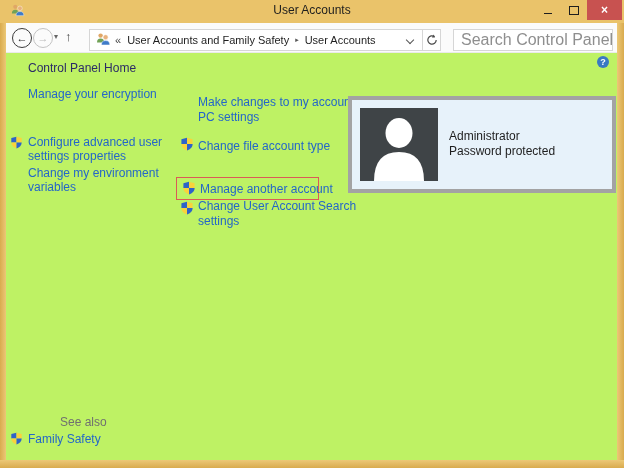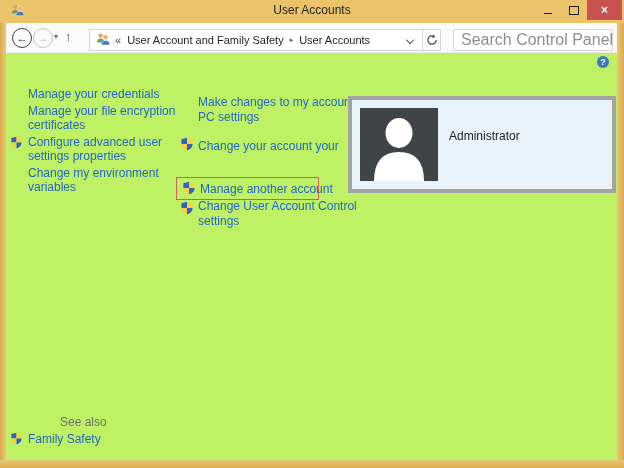--- a/index.html
+++ b/index.html
@@ -107,21 +107,21 @@
     <div class="addressbar">
       <span class="crumb-icon">
         <svg width="16" height="14" viewBox="0 0 16 14">
           <circle cx="5.6" cy="3.6" r="2.2" fill="#e0a766"></circle>
           <path d="M2 10.6 Q2 6.6 5.6 6.6 Q9.2 6.6 9.2 10.6 Z" fill="#71a257"></path>
           <circle cx="10.6" cy="5.2" r="2.5" fill="#e8b27d" stroke="#ffffff" stroke-width="0.5"></circle>
           <path d="M6.4 13 Q6.4 8.6 10.6 8.6 Q14.8 8.6 14.8 13 Z" fill="#3f7bc8" stroke="#ffffff" stroke-width="0.5"></path>
         </svg>
       </span>
       <span class="overflow-ind">«</span>
-      <span class="crumb">User Account and Family Safety</span>
+      <span class="crumb">User Accounts and Family Safety</span>
       <span class="crumb-sep">▸</span>
       <span class="crumb">User Accounts</span>
       <span class="addr-right">
         <span class="addr-chevron"></span>
         <span class="addr-sep"></span>
         <span class="refresh">
           <svg width="12" height="12" viewBox="0 0 12 12">
             <path d="M10.2 6 A4.2 4.2 0 1 1 8.6 2.7" fill="none" stroke="#4a4a4a" stroke-width="1.2"></path>
             <path d="M7.8 0.6 L8.9 3.4 5.9 3.4 Z" fill="#4a4a4a"></path>
           </svg>
@@ -139,23 +139,23 @@
       </span>
     </div>
   </div>
 
   <div class="edge left"></div>
   <div class="edge right"></div>
   <div class="edge bottom"></div>
 
   <div class="help-badge"><span>?</span></div>
 
-
-  <div class="sidelink" style="left:28px;top:87px;">Manage your credentials</div>
-  <div class="sidelink" style="left:28px;top:104px;">Manage your file encryption certificates</div>
+  <div class="cp-home">Control Panel Home</div>
+
+  <div class="sidelink" style="left:28px;top:87px;">Manage your encryption</div>
   <span class="shield" style="left:10px;top:136px;">
     <svg width="13" height="13" viewBox="0 0 20 20">
       <path d="M10 1 L2 3.2 V10 H10 Z" fill="#2e63c8"></path>
       <path d="M10 1 L18 3.2 V10 H10 Z" fill="#f9d33c"></path>
       <path d="M10 10 L2 10 C2 14.8 5.4 17.6 10 19.2 Z" fill="#f9d33c"></path>
       <path d="M10 10 L18 10 C18 14.8 14.6 17.6 10 19.2 Z" fill="#2e63c8"></path>
     </svg>
   </span>
   <div class="sidelink" style="left:28px;top:135px;">Configure advanced user settings properties</div>
   <div class="sidelink" style="left:28px;top:166px;">Change my environment variables</div>
@@ -175,49 +175,50 @@
   <div class="tasklink" style="left:198px;top:95px;width:180px;">Make changes to my account in PC settings</div>
 
   <span class="shield" style="left:180px;top:137px;">
     <svg width="14" height="14" viewBox="0 0 20 20">
       <path d="M10 1 L2 3.2 V10 H10 Z" fill="#2e63c8"></path>
       <path d="M10 1 L18 3.2 V10 H10 Z" fill="#f9d33c"></path>
       <path d="M10 10 L2 10 C2 14.8 5.4 17.6 10 19.2 Z" fill="#f9d33c"></path>
       <path d="M10 10 L18 10 C18 14.8 14.6 17.6 10 19.2 Z" fill="#2e63c8"></path>
     </svg>
   </span>
-  <div class="tasklink" style="left:198px;top:139px;">Change your account your</div>
+  <div class="tasklink" style="left:198px;top:139px;">Change file account type</div>
 
   <div class="highlight-box"></div>
   <span class="shield" style="left:182px;top:181px;">
     <svg width="14" height="14" viewBox="0 0 20 20">
       <path d="M10 1 L2 3.2 V10 H10 Z" fill="#2e63c8"></path>
       <path d="M10 1 L18 3.2 V10 H10 Z" fill="#f9d33c"></path>
       <path d="M10 10 L2 10 C2 14.8 5.4 17.6 10 19.2 Z" fill="#f9d33c"></path>
       <path d="M10 10 L18 10 C18 14.8 14.6 17.6 10 19.2 Z" fill="#2e63c8"></path>
     </svg>
   </span>
   <div class="tasklink" style="left:200px;top:182px;">Manage another account</div>
 
   <span class="shield" style="left:180px;top:201px;">
     <svg width="14" height="14" viewBox="0 0 20 20">
       <path d="M10 1 L2 3.2 V10 H10 Z" fill="#2e63c8"></path>
       <path d="M10 1 L18 3.2 V10 H10 Z" fill="#f9d33c"></path>
       <path d="M10 10 L2 10 C2 14.8 5.4 17.6 10 19.2 Z" fill="#f9d33c"></path>
       <path d="M10 10 L18 10 C18 14.8 14.6 17.6 10 19.2 Z" fill="#2e63c8"></path>
     </svg>
   </span>
-  <div class="tasklink" style="left:198px;top:199px;width:180px;">Change User Account Control settings</div>
+  <div class="tasklink" style="left:198px;top:199px;width:180px;">Change User Account Search settings</div>
 
   <div class="account-panel">
     <div class="avatar">
       <svg width="78" height="73" viewBox="0 0 78 73">
         <rect width="78" height="73" fill="#3f4447"></rect>
         <ellipse cx="39" cy="25" rx="13.5" ry="15" fill="#ffffff"></ellipse>
         <path d="M14 73 Q14 44 39 44 Q64 44 64 73 Z" fill="#ffffff"></path>
       </svg>
     </div>
     <div class="acct-text">
       <div>Administrator</div>
+      <div>Password protected</div>
     </div>
   </div>
 
 </div>
 
 </body></html>

